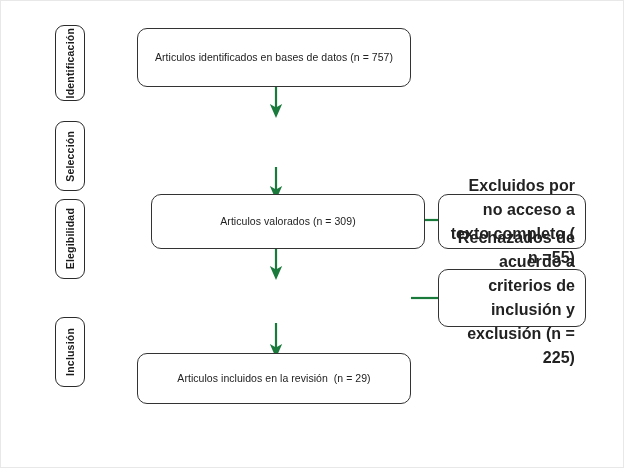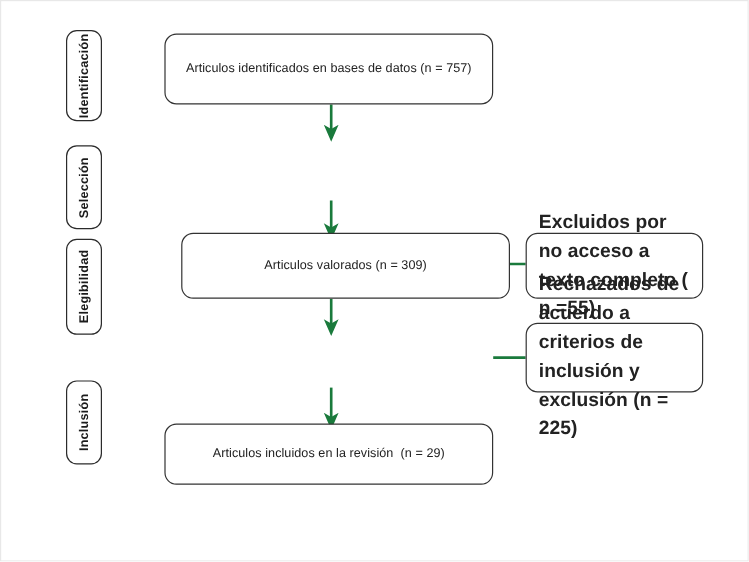--- a/index.html
+++ b/index.html
@@ -51,21 +51,21 @@
   
   .node{
     position:absolute;
     border:1.5px solid #333333;
     border-radius:10px;
     background:#ffffff;
     box-sizing:border-box;
     display:flex;
     align-items:center;
     justify-content:center;
-    text-align:left;
+    text-align:right;
     padding:4px 10px;
   }
   .node .label{
     font-size:10.5px;
     color:#222222;
     line-height:1.45;
     white-space:pre-wrap;
     letter-spacing:0.05px;
   }
   .node.side .label{

